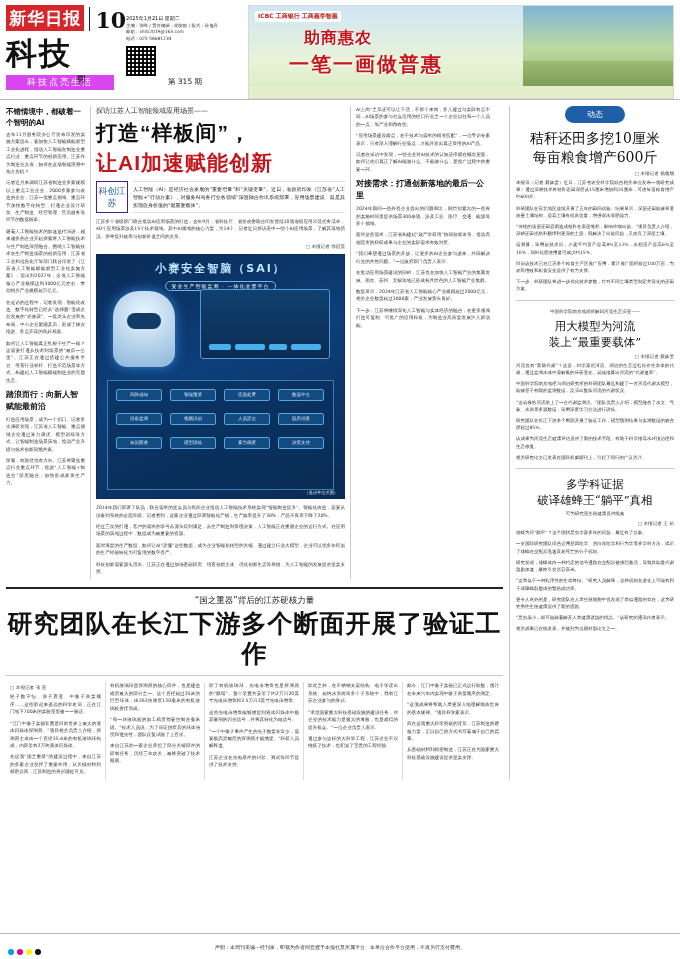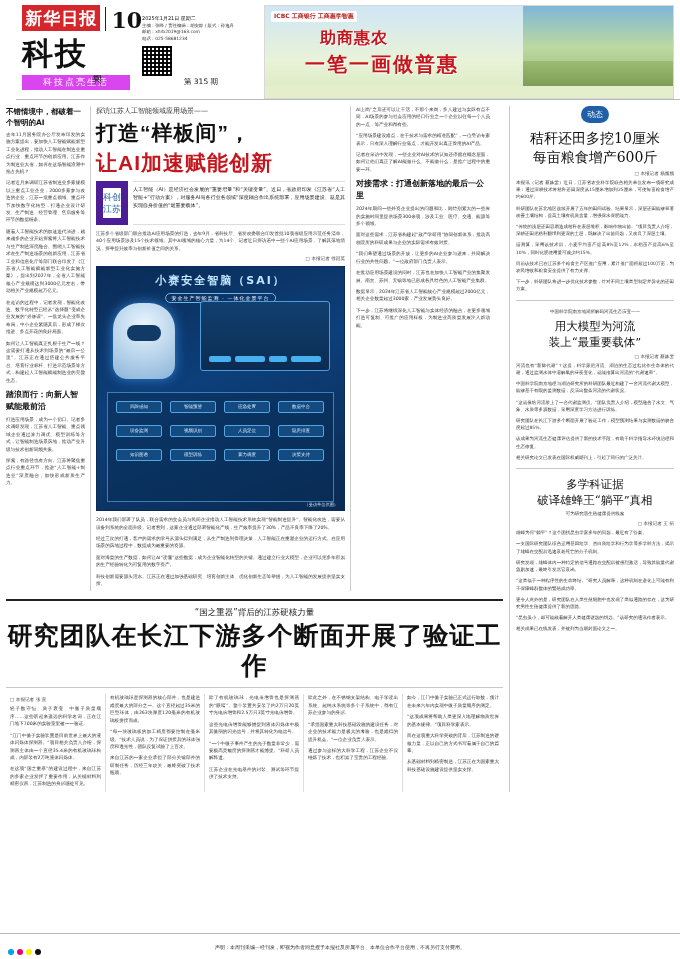--- a/index.html
+++ b/index.html
@@ -17,21 +17,20 @@
   }
 
   
   .masthead {
     position:relative;
     height:100px;
     border-bottom:1px solid #b9b9b9;
     background:#fff;
     display:flex;
     padding:5px 6px 0 6px;
-    margin-left:16px;
   }
   .mh-left { width:120px; position:relative; }
   .logo-red {
     background:#d4262b;
     color:#fff;
     width:86px; height:26px;
     font-size:17px; font-weight:bold;
     letter-spacing:1px;
     display:flex; align-items:center; justify-content:center;
     font-family:"DejaVu Serif", serif;
@@ -141,21 +140,21 @@
   .headline-main {
     font-size:21px; font-weight:bold; color:#111;
     font-family:Liberation Sans, sans-serif;
     line-height:26px; letter-spacing:1px;
     margin:2px 0 4px 0;
   }
   .headline-red { color:#c4161c; }
   .sub-block { display:flex; gap:5px; margin:5px 0; }
   .tag-box {
     width:32px; flex:none;
-    border:7px solid #4c1d95; color:#1f5fa8;
+    border:1px solid #4c1d95; color:#1f5fa8;
     font-size:9px; text-align:center; padding:3px 0;
     line-height:12px;
   }
   .lead {
     font-size:5px; line-height:8px; color:#222; text-align:justify;
     border-top:1px solid #ddd; border-bottom:1px solid #ddd;
     padding:3px 0;
   }
 
   
@@ -227,21 +226,21 @@
     font-size:25px; font-weight:bold; color:#111;
     font-family:"DejaVu Serif", serif; letter-spacing:1px;
     line-height:30px; margin:2px 0 6px 0;
   }
   .cols5 { display:flex; }
   .cols5 > div { padding:0 4px; }
   .cols5 > div + div { border-left:1px solid #dcdcdc; }
 
   
   .rail-badge {
-    width:28px; height:17px; border-radius:9px;
+    width:60px; height:17px; border-radius:9px;
     background:#1f5fa8; color:#fff; font-size:8px;
     display:flex; align-items:center; justify-content:center;
     margin:0 auto 6px auto;
   }
   .rail-head {
     font-size:14px; font-weight:normal; color:#111; line-height:19px;
     font-family:"DejaVu Serif", serif; text-align:center;
   }
   .rail-head.sm { font-size:11.5px; line-height:16px; }
   .rail-byline { font-size:4.6px; color:#444; text-align:right; margin:4px 0 3px 0;}

